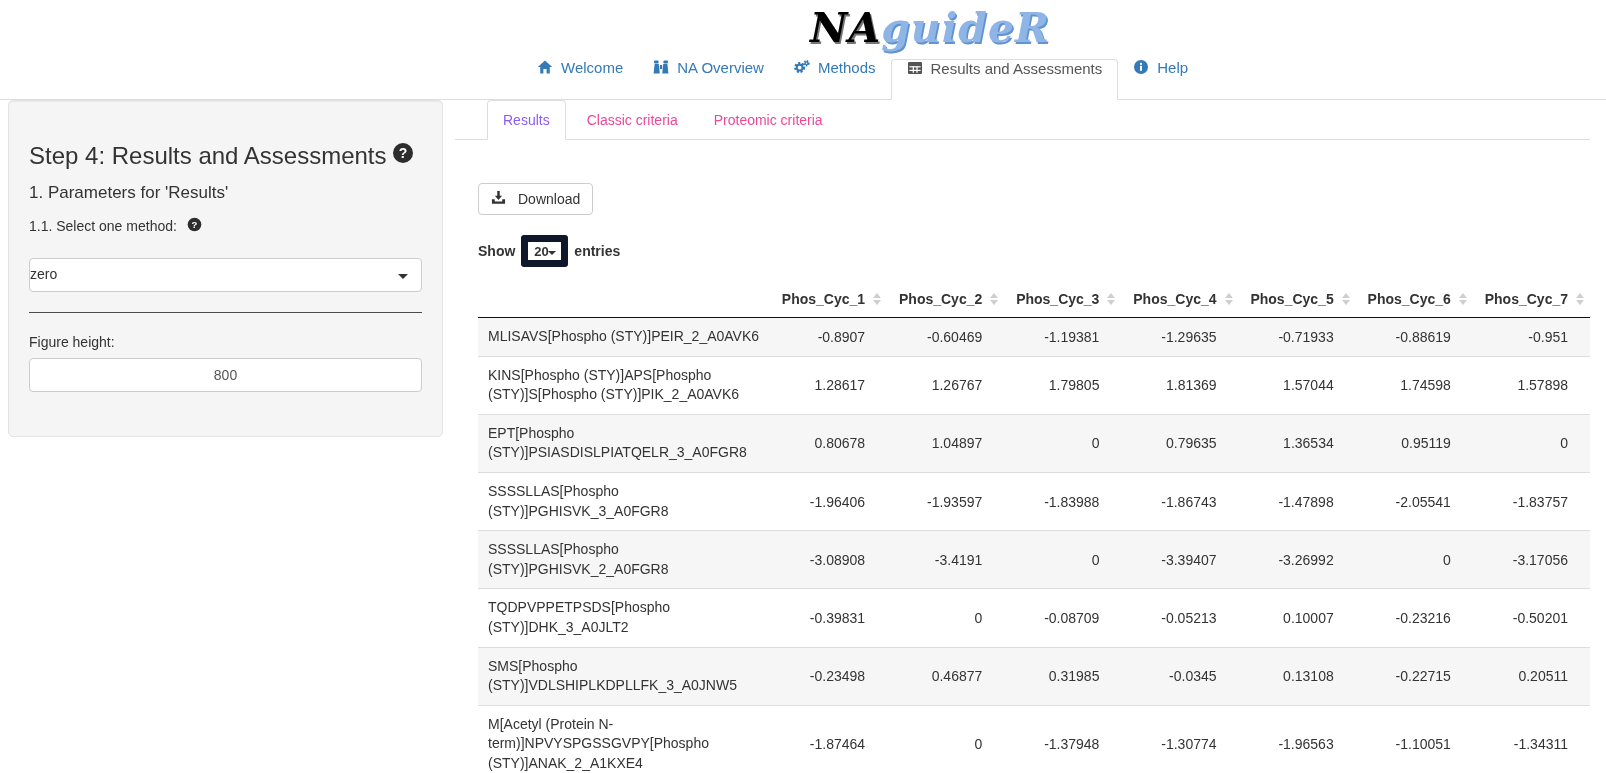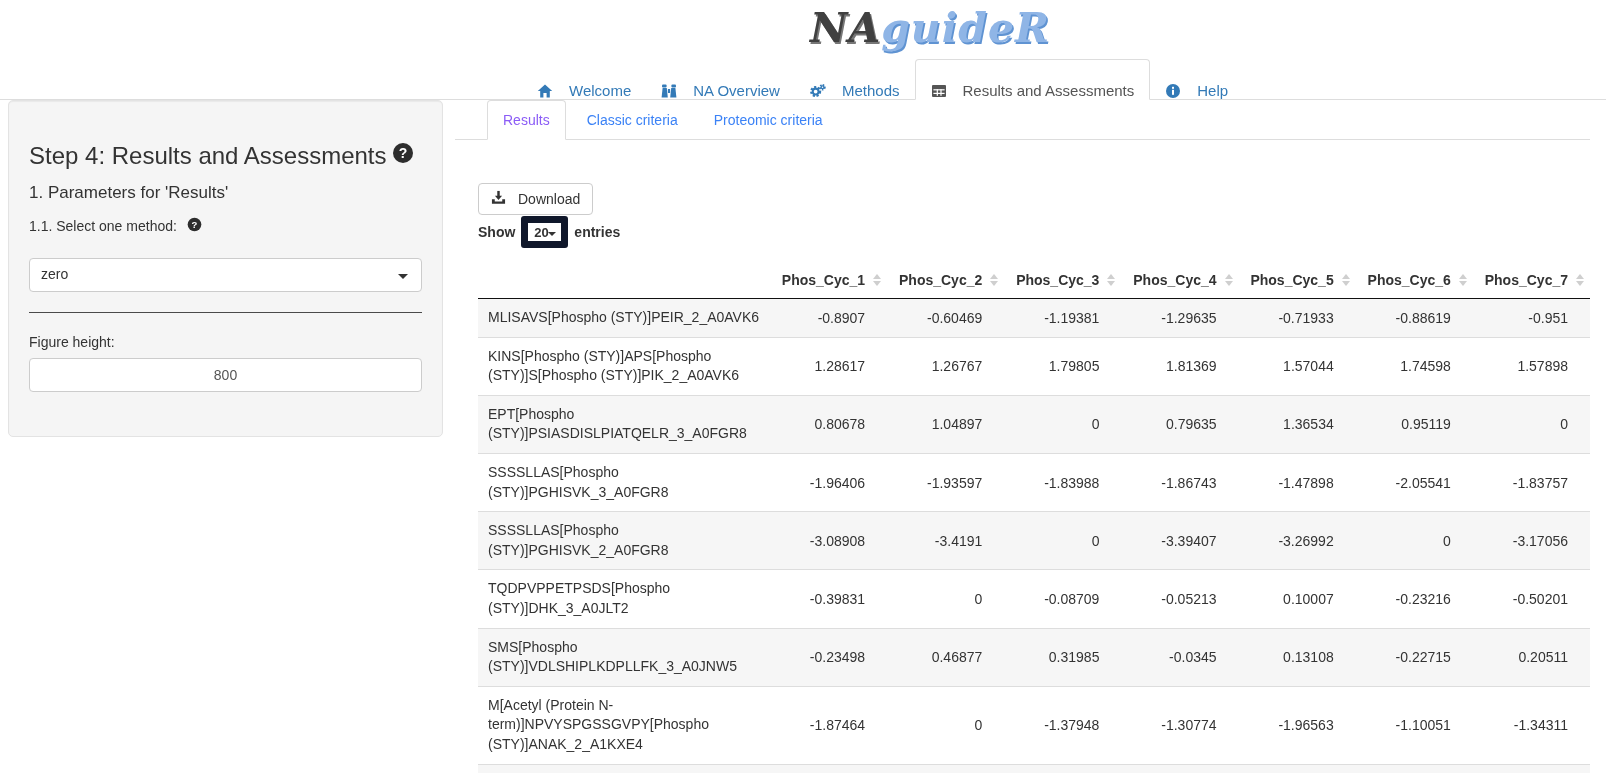--- a/index.html
+++ b/index.html
@@ -11,30 +11,30 @@
   }
   .page { position:relative; width:1606px; height:773px; overflow:hidden; }
 
   
   .header { position:relative; height:59px; }
   .logo {
     position:absolute; left:930px; top:4px; transform:translateX(-50%);
     font-family:"DejaVu Serif", serif; font-style:italic; font-weight:bold;
     font-size:41px; letter-spacing:1px; white-space:nowrap;
   }
-  .logo .na   { color:#404040; text-shadow:1.5px 1.5px 0 #777; }
+  .logo .na   { color:#000000; text-shadow:1.5px 1.5px 0 #777; }
   .logo .rest { color:#8fb5e6; text-shadow:1.5px 1.5px 0 #5f93d2; }
 
   
   .navbar {
     position:relative; height:41px; border-bottom:1px solid #ddd;
     display:flex; align-items:stretch; padding-left:522px; background:#fff;
   }
   .nav-item {
-    display:flex; align-items:flex-end; gap:16px; padding:0 15px;
+    display:flex; align-items:flex-start; gap:8px; padding:0 15px;
     color:#337ab7; font-size:15px; cursor:pointer; white-space:nowrap;
   }
   .nav-item .ic { display:inline-flex; width:16px; height:16px; align-items:center; justify-content:center; }
   .nav-item.active {
     background:#fff; border:1px solid #ddd; border-bottom-color:#fff;
     border-radius:4px 4px 0 0; color:#555; margin-bottom:-1px;
   }
   .nav-item.active .ic svg .fillmain { fill:#555; }
   .nav-item .ic svg .fillmain { fill:#337ab7; }
   .nav-item .ic svg .strokemain { stroke:#337ab7; }
@@ -49,58 +49,58 @@
     height:337px; padding:19px 20px; box-shadow:inset 0 1px 1px rgba(0,0,0,.05);
   }
   .step-title {
     margin-top:22px; font-size:24px; font-weight:400; color:#333;
     display:flex; align-items:center; gap:5px;
   }
   .params-title { margin-top:13px; font-size:17px; font-weight:500; color:#333; }
   .method-label { margin-top:14px; font-size:14px; color:#333; display:flex; align-items:center; gap:10px; }
   .select-box {
     margin-top:23px; position:relative; height:34px; background:#fff;
-    border:1px solid #ccc; border-radius:4px; padding:7px 11px; color:#333;
+    border:1px solid #ccc; border-radius:4px; padding:7px 0; color:#333;
     cursor:pointer;
   }
   .select-box .caret {
     position:absolute; right:13px; top:15px; width:0; height:0;
     border-left:5px solid transparent; border-right:5px solid transparent;
     border-top:5px solid #333;
   }
   .sidebar hr { border:0; border-top:1px solid #4a4a4a; margin:20px 0 21px; }
   .fh-label { font-size:14px; color:#333; }
   .fh-input {
     margin-top:8px; width:100%; height:34px; border:1px solid #ccc; border-radius:4px;
     padding:6px 12px; font-size:14px; color:#555; background:#fff;
     font-family:"Liberation Sans", sans-serif;
     text-align:center;
   }
 
   
   .content { flex:1; margin-left:12px; margin-right:16px; }
   .subnav { display:flex; align-items:stretch; height:40px; border-bottom:1px solid #ddd; padding-left:32px; }
   .subtab {
-    display:flex; align-items:center; padding:0 15px; color:#3b82f6;
+    display:flex; align-items:center; padding:0 15px; color:#ec4899;
     font-size:14px; cursor:pointer; white-space:nowrap;
   }
   .subtab + .subtab { margin-left:6px; }
   .subtab.active {
     background:#fff; border:1px solid #ddd; border-bottom-color:#fff;
     border-radius:4px 4px 0 0; color:#8b5cf6; margin-bottom:-1px;
   }
 
   .tab-body { padding-left:23px; }
   .btn-download {
     margin-top:43px; display:inline-flex; align-items:center; gap:12px;
     background:#fff; border:1px solid #ccc; border-radius:4px;
     padding:6px 12px; font-size:14px; color:#333; cursor:pointer;
     font-family:"Liberation Sans", sans-serif;
   }
-  .length-row { margin-top:1px; display:flex; align-items:center; gap:6px; font-weight:700; color:#333; }
+  .length-row { margin-top:20px; display:flex; align-items:center; gap:6px; font-weight:700; color:#333; }
   .mini-select {
     position:relative; width:47px; height:32px; border:7px solid #0f172a; border-radius:3px;
     background:#fff; font-weight:700; font-size:13px; color:#333;
     padding:2px 0 0 6px; cursor:pointer;
   }
   .mini-select .caret {
     position:absolute; right:5px; top:9px; width:0; height:0;
     border-left:4px solid transparent; border-right:4px solid transparent;
     border-top:4px solid #333;
   }

